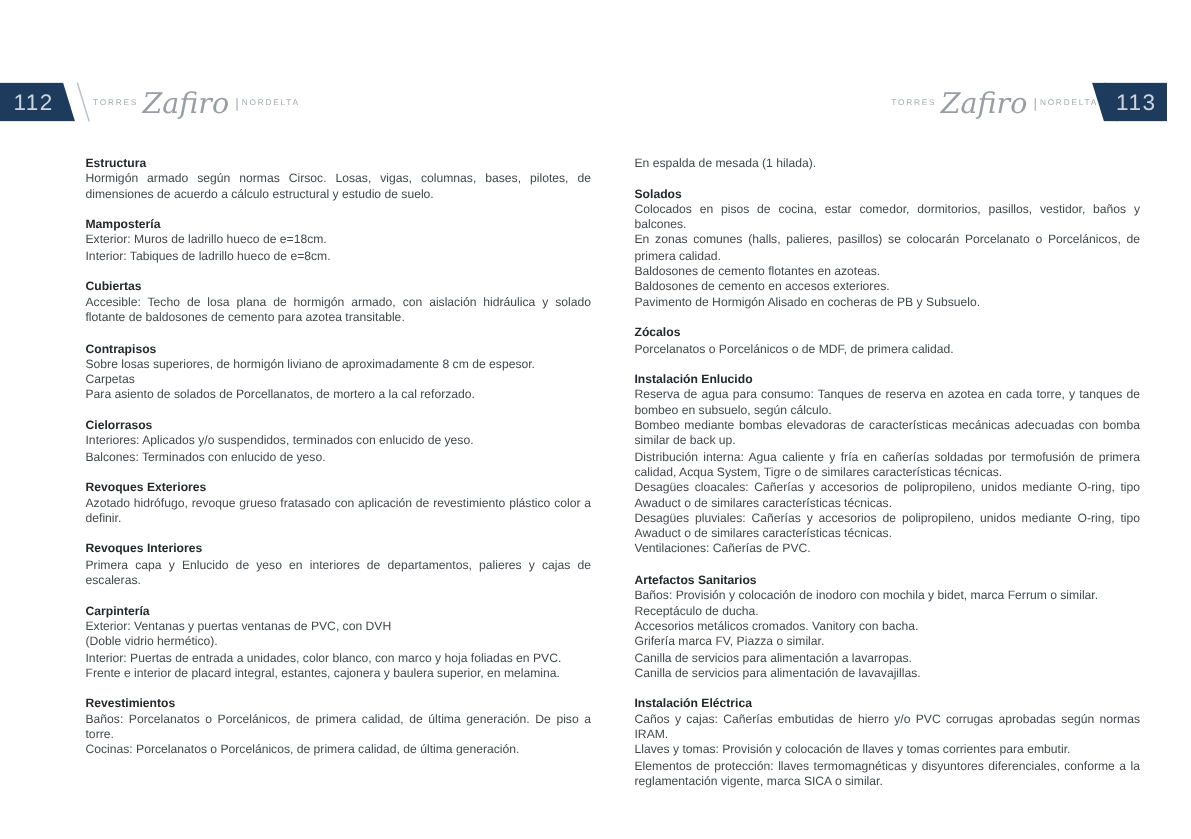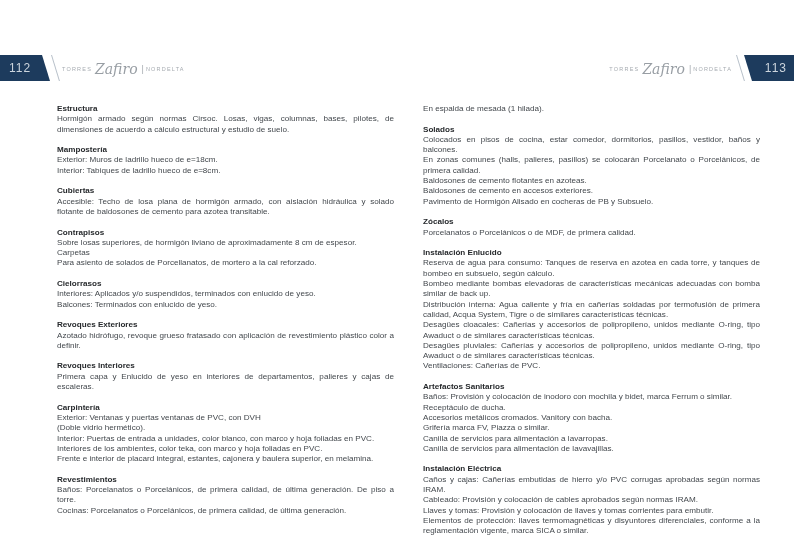--- a/index.html
+++ b/index.html
@@ -12,24 +12,24 @@
   }
   .spread { position: absolute; inset: 0; background: #ffffff; }
 
   
   .badge {
     position: absolute; top: 55px; height: 26px; width: 50px;
     background: var(--badge-color, #1d3b5d);
     display: flex; align-items: center;
   }
   .badge-left  { left: 0;  clip-path: polygon(0 0, 42px 0, 50px 100%, 0 100%); justify-content: flex-start; padding-left: 9px; box-sizing: border-box; }
-  .badge-right { right: 0; clip-path: polygon(0 0, 50px 0, 50px 100%, 8px 100%); justify-content: flex-end; padding-right: 7px; box-sizing: border-box; }
+  .badge-right { right: 16px; clip-path: polygon(0 0, 50px 0, 50px 100%, 8px 100%); justify-content: flex-end; padding-right: 7px; box-sizing: border-box; }
   .page-num {
     color: var(--pagenum-color, #ccd5dd);
-    font-size: 12px; letter-spacing: 1px; font-weight: 400;
+    font-size: 15px; letter-spacing: 1px; font-weight: 400;
     line-height: 1;
   }
   .accent-line {
     position: absolute; top: 55px; width: 1.4px; height: 26px;
     background: var(--accent-color, #b7c0c9);
     transform: skewX(17deg); transform-origin: top left;
   }
   .accent-line.al-left  { left: 51px; }
   .accent-line.al-right { left: 736px; }
 
@@ -40,21 +40,21 @@
     white-space: nowrap;
   }
   .brand-left  { left: 62px; }
   .brand-right { right: 62px; }
   .brand-prefix, .brand-suffix {
     font-size: 5.5px; letter-spacing: 1.2px; text-transform: uppercase;
     color: var(--brand-color, #a6abb1);
   }
   .brand-script {
     font-family: "DejaVu Serif", serif; font-style: italic;
-    font-size: 14px; line-height: 1; margin: 0 2px 0 3px;
+    font-size: 19px; line-height: 1; margin: 0 2px 0 3px;
     color: #989ea4;
   }
   .brand-sep { font-size: 9px; font-weight: 300; margin: 0 2px; color: var(--brand-color, #a6abb1); }
 
   
   .column {
     position: absolute; top: 104px; width: 337px;
     font-size: 8.1px; line-height: 10.3px;
     color: var(--body-color, #43484d);
   }
@@ -128,21 +128,20 @@
       </section>
       <section class="spec-section">
         <h3>Revoques Interiores</h3>
         <p>Primera capa y Enlucido de yeso en interiores de departamentos, palieres y cajas de escaleras.</p>
       </section>
       <section class="spec-section">
         <h3>Carpintería</h3>
         <p>Exterior: Ventanas y puertas ventanas de PVC, con DVH</p>
         <p>(Doble vidrio hermético).</p>
         <p>Interior: Puertas de entrada a unidades, color blanco, con marco y hoja foliadas en PVC.</p>
-        <p>Interiores de los ambientes, color teka, con marco y hoja foliadas en PVC.</p>
         <p>Frente e interior de placard integral, estantes, cajonera y baulera superior, en melamina.</p>
       </section>
       <section class="spec-section">
         <h3>Revestimientos</h3>
         <p>Baños: Porcelanatos o Porcelánicos, de primera calidad, de última generación. De piso a torre.</p>
         <p>Cocinas: Porcelanatos o Porcelánicos, de primera calidad, de última generación.</p>
       </section>
     </div>
   <div class="column col-right" id="col-right">
       <section class="spec-section">
@@ -174,19 +173,18 @@
         <p>Baños: Provisión y colocación de inodoro con mochila y bidet, marca Ferrum o similar.</p>
         <p>Receptáculo de ducha.</p>
         <p>Accesorios metálicos cromados. Vanitory con bacha.</p>
         <p>Grifería marca FV, Piazza o similar.</p>
         <p>Canilla de servicios para alimentación a lavarropas.</p>
         <p>Canilla de servicios para alimentación de lavavajillas.</p>
       </section>
       <section class="spec-section">
         <h3>Instalación Eléctrica</h3>
         <p>Caños y cajas: Cañerías embutidas de hierro y/o PVC corrugas aprobadas según normas IRAM.</p>
-        <p>Cableado: Provisión y colocación de cables aprobados según normas IRAM.</p>
         <p>Llaves y tomas: Provisión y colocación de llaves y tomas corrientes para embutir.</p>
         <p>Elementos de protección: llaves termomagnéticas y disyuntores diferenciales, conforme a la reglamentación vigente, marca SICA o similar.</p>
       </section>
     </div>
 
 </div>
 
 </body></html>

